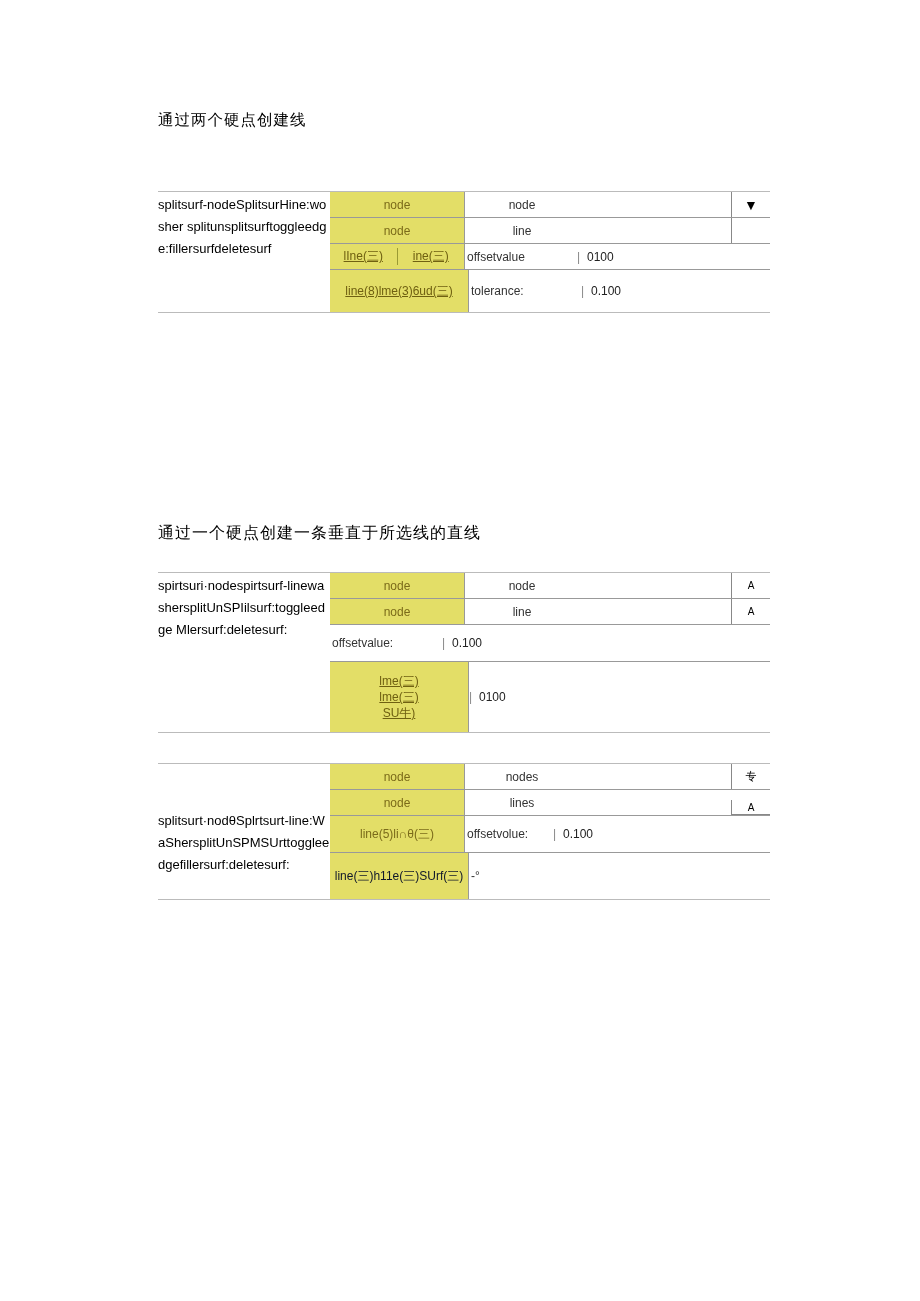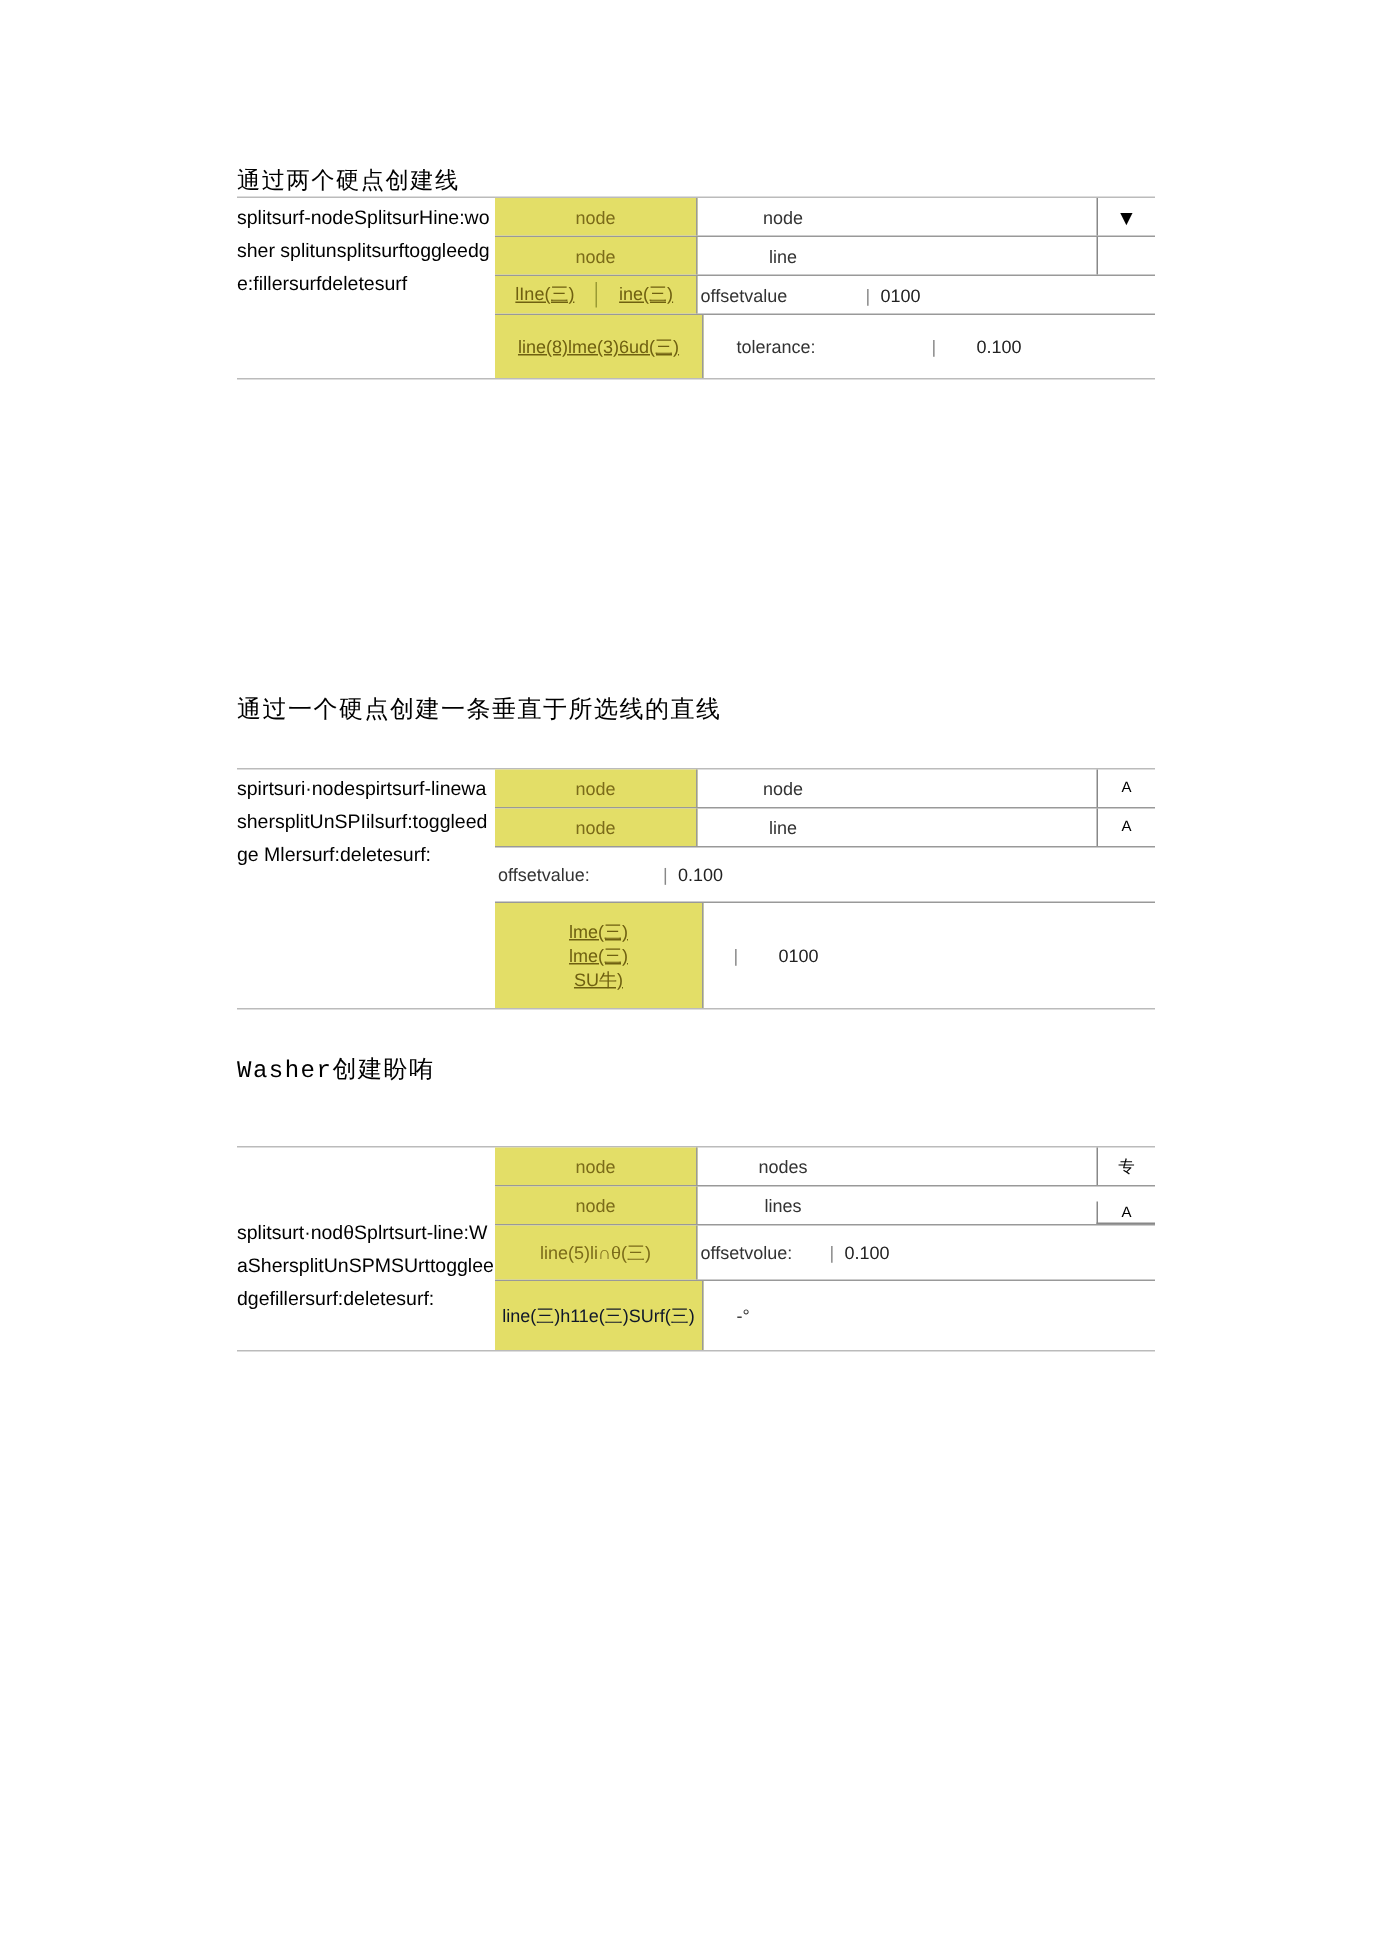--- a/index.html
+++ b/index.html
@@ -9,20 +9,21 @@
     font-family: "SimSun", "Microsoft YaHei", sans-serif;
     font-size: 15px;
     color: #000;
     width: 920px;
   }
   .page {
     padding: 110px 150px 80px 158px;
   }
   .heading {
     font-size: 15.5px;
+    margin-bottom: 60px;
     letter-spacing: 1px;
   }
   .heading2 {
     font-size: 16px;
     margin-bottom: 28px;
     letter-spacing: 1px;
   }
   .blk {
     display: flex;
     border-top: 1px solid #bbb;
@@ -31,21 +32,21 @@
   }
   .leftcol {
     width: 172px;
     padding-top: 2px;
     font-size: 13px;
     line-height: 22px;
     word-break: break-all;
   }
   .rightcol { flex: 1; }
   .row { display: flex; height: 25px; border-bottom: 1px solid #999; }
-  .row.tall { height: auto; min-height: 42px; gap: 20px; }
+  .row.tall { height: auto; min-height: 42px; }
   .row.nob { border-bottom: none; }
   .ycell {
     width: 134px;
     background: #e3de67;
     border-right: 1px solid #999;
     text-align: center;
     font-size: 12px;
     color: #7b6b1a;
     display: flex;
     align-items: center;
@@ -175,21 +176,20 @@
           <span class="under">lme(三)</span>
           <span class="under">lme(三)</span>
           <span class="under">SU牛)</span>
         </div>
         <div class="sep">|</div>
         <div class="valcell">0100</div>
       </div>
     </div>
   </div>
 
-  <div class="heading2 mono" style="margin-bottom:40px">Washer创建盼哊</div>
 
 
   <div class="blk" style="margin-bottom:0">
     <div class="leftcol" style="padding-top:46px">splitsurt·nodθSplrtsurt-line:WaShersplitUnSPMSUrttoggleedgefillersurf:deletesurf:</div>
     <div class="rightcol">
       <div class="row">
         <div class="ycell">node</div>
         <div class="labcell" style="justify-content:center">nodes</div>
         <div class="sep"></div>
         <div class="valcell"></div>

